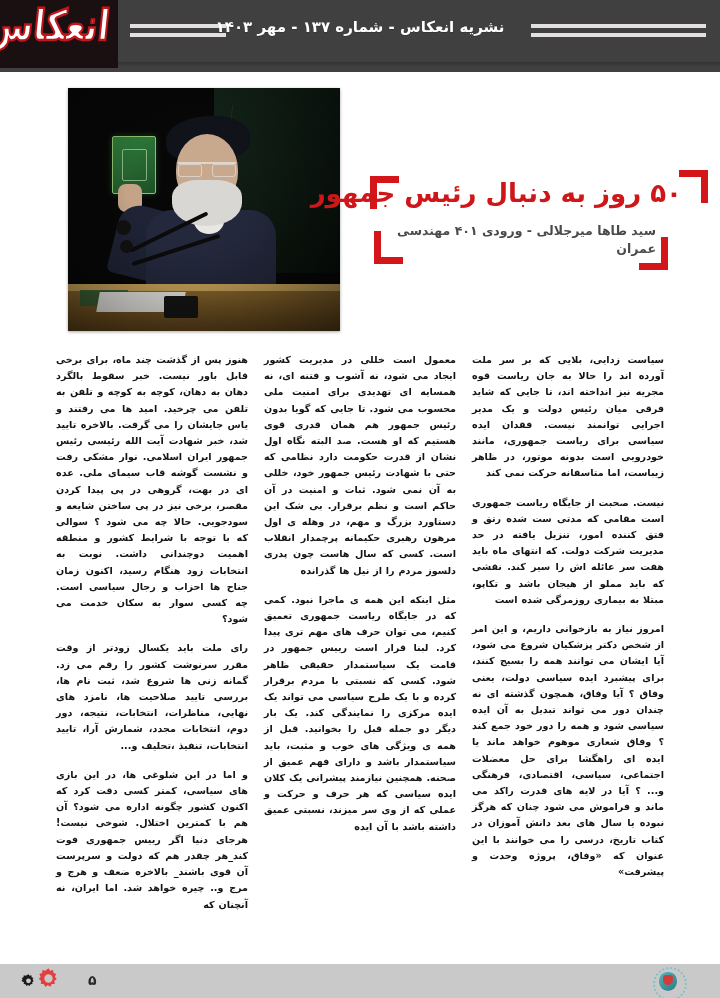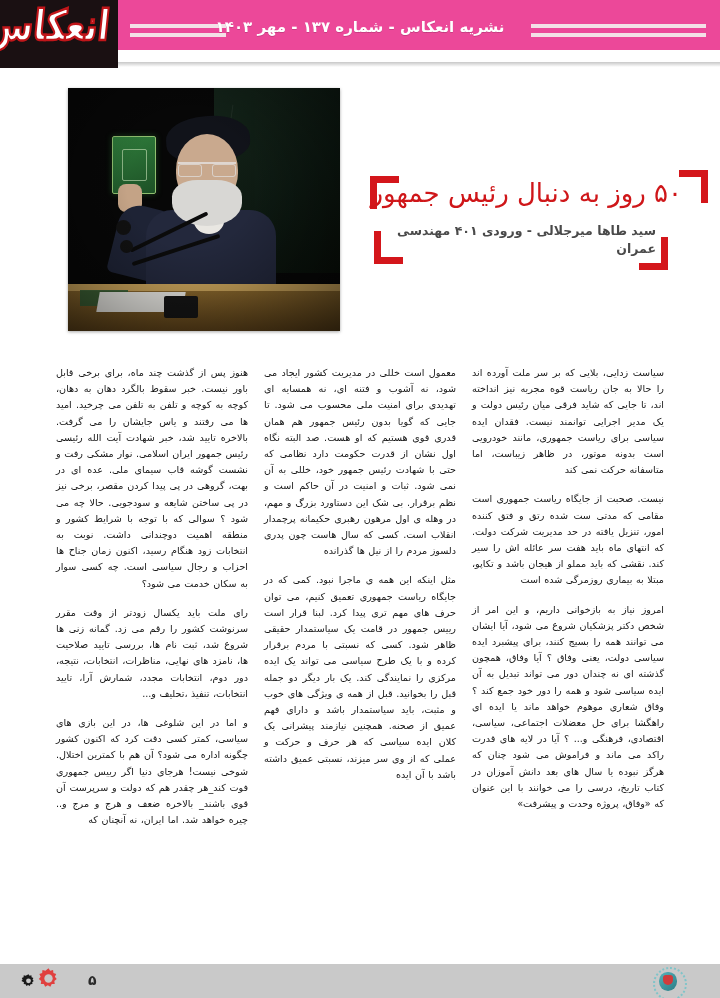--- a/index.html
+++ b/index.html
@@ -7,22 +7,22 @@
   body{
     width:720px;height:998px;
     background:#ffffff;
     font-family:"DejaVu Sans","Liberation Sans",sans-serif;
     overflow:hidden;position:relative;
   }
   .page{width:720px;height:998px;position:relative;background:#fff;}
 
   
   .masthead{
-    position:absolute;left:0;top:0;width:720px;height:50px;
-    background:#ec4899;
+    position:absolute;left:0;top:0;width:720px;height:72px;
+    background:#404040;
   }
   .logo-block{
     position:absolute;left:0;top:0;width:118px;height:68px;
     background:#1a1012;overflow:hidden;
   }
   .logo-art{
     position:absolute;left:0;top:0;width:118px;height:68px;
   }
   .logo-text{
     position:absolute;right:6px;top:4px;
@@ -169,21 +169,21 @@
     position:absolute;right:12px;top:170px;width:360px;height:96px;
   }
   .bracket{position:absolute;border-color:#d4161b;border-style:solid;width:22px;height:26px;}
   .br-tr{right:0;top:0;border-width:7px 7px 0 0;}
   .br-tl{left:22px;top:6px;border-width:7px 0 0 7px;}
   .br-bl{left:26px;bottom:2px;border-width:0 0 7px 7px;}
   .br-br{right:40px;bottom:-4px;border-width:0 7px 7px 0;}
   .article-title{
     position:absolute;right:26px;top:6px;width:306px;
     text-align:right;direction:rtl;
-    font-size:26px;font-weight:normal;color:#cf1619;
+    font-size:26px;font-weight:bold;color:#cf1619;
     line-height:34px;white-space:nowrap;
   }
   .article-byline{
     position:absolute;right:52px;top:52px;width:272px;
     text-align:right;direction:rtl;
     font-size:12.5px;color:#4a4a4a;line-height:18px;font-weight:bold;
   }
 
   
   .columns{
@@ -192,21 +192,21 @@
     direction:rtl;
   }
   .col{
     width:192px;
     font-size:9.6px;line-height:16.2px;
     color:#141414;text-align:justify;
     direction:rtl;
     font-family:"DejaVu Sans","Liberation Sans",sans-serif;
     word-spacing:.5px;
   }
-  .col p{margin:13px 0 13px 0;text-align:justify;text-justify:inter-word;}
+  .col p{margin:0 0 13px 0;text-align:justify;text-justify:inter-word;font-weight:bold;}
   .col p:last-child{margin-bottom:0;}
 
   
   .footer{
     position:absolute;left:0;bottom:0;width:720px;height:34px;
     background:#c9c9c9;
   }
   .footer-inner{position:absolute;inset:0;}
   .gear{position:absolute;}
   .gear svg{display:block;}

